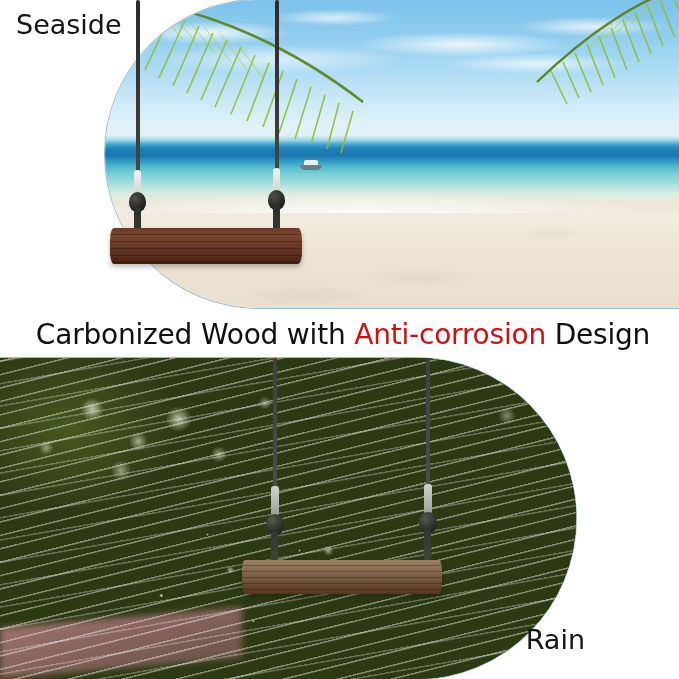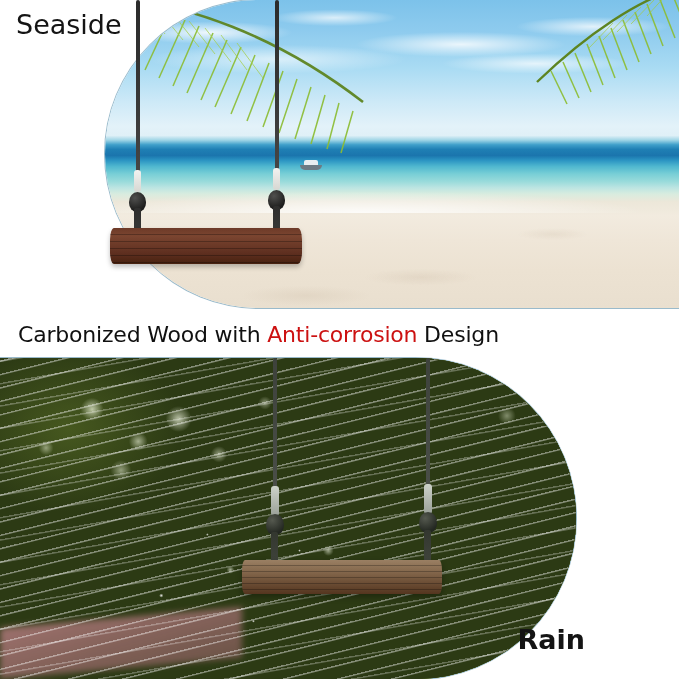--- a/index.html
+++ b/index.html
@@ -155,25 +155,26 @@
       rgba(0,0,0,.28) 6px,
       rgba(0,0,0,.28) 7px);
   }
 
   
   .headline {
     position: absolute;
     left: 18px;
     top: 315px;
     width: 650px;
-    font-size: 22px;
+    font-size: 28px;
     line-height: 40px;
     color: #101010;
     letter-spacing: -0.2px;
     white-space: nowrap;
+    text-align: center;
   }
   .headline .hl { color: #cc1111; }
 
   
   .panel-bottom {
     position: absolute;
     left: 0;
     top: 358px;
     width: 576px;
     height: 321px;
@@ -313,21 +314,20 @@
     line-height: 34px;
     color: #141414;
   }
   .label-rain {
     position: absolute;
     right: 94px;
     bottom: 22px;
     font-size: 27px;
     line-height: 34px;
     color: #141414;
-    font-weight: bold;
   }
 </style>
 </head>
 <body>
 
 <div class="panel-top">
   <div class="beach"></div>
   <div class="clouds"></div>
   <div class="surf"></div>
   <div class="sand-tex"></div>

